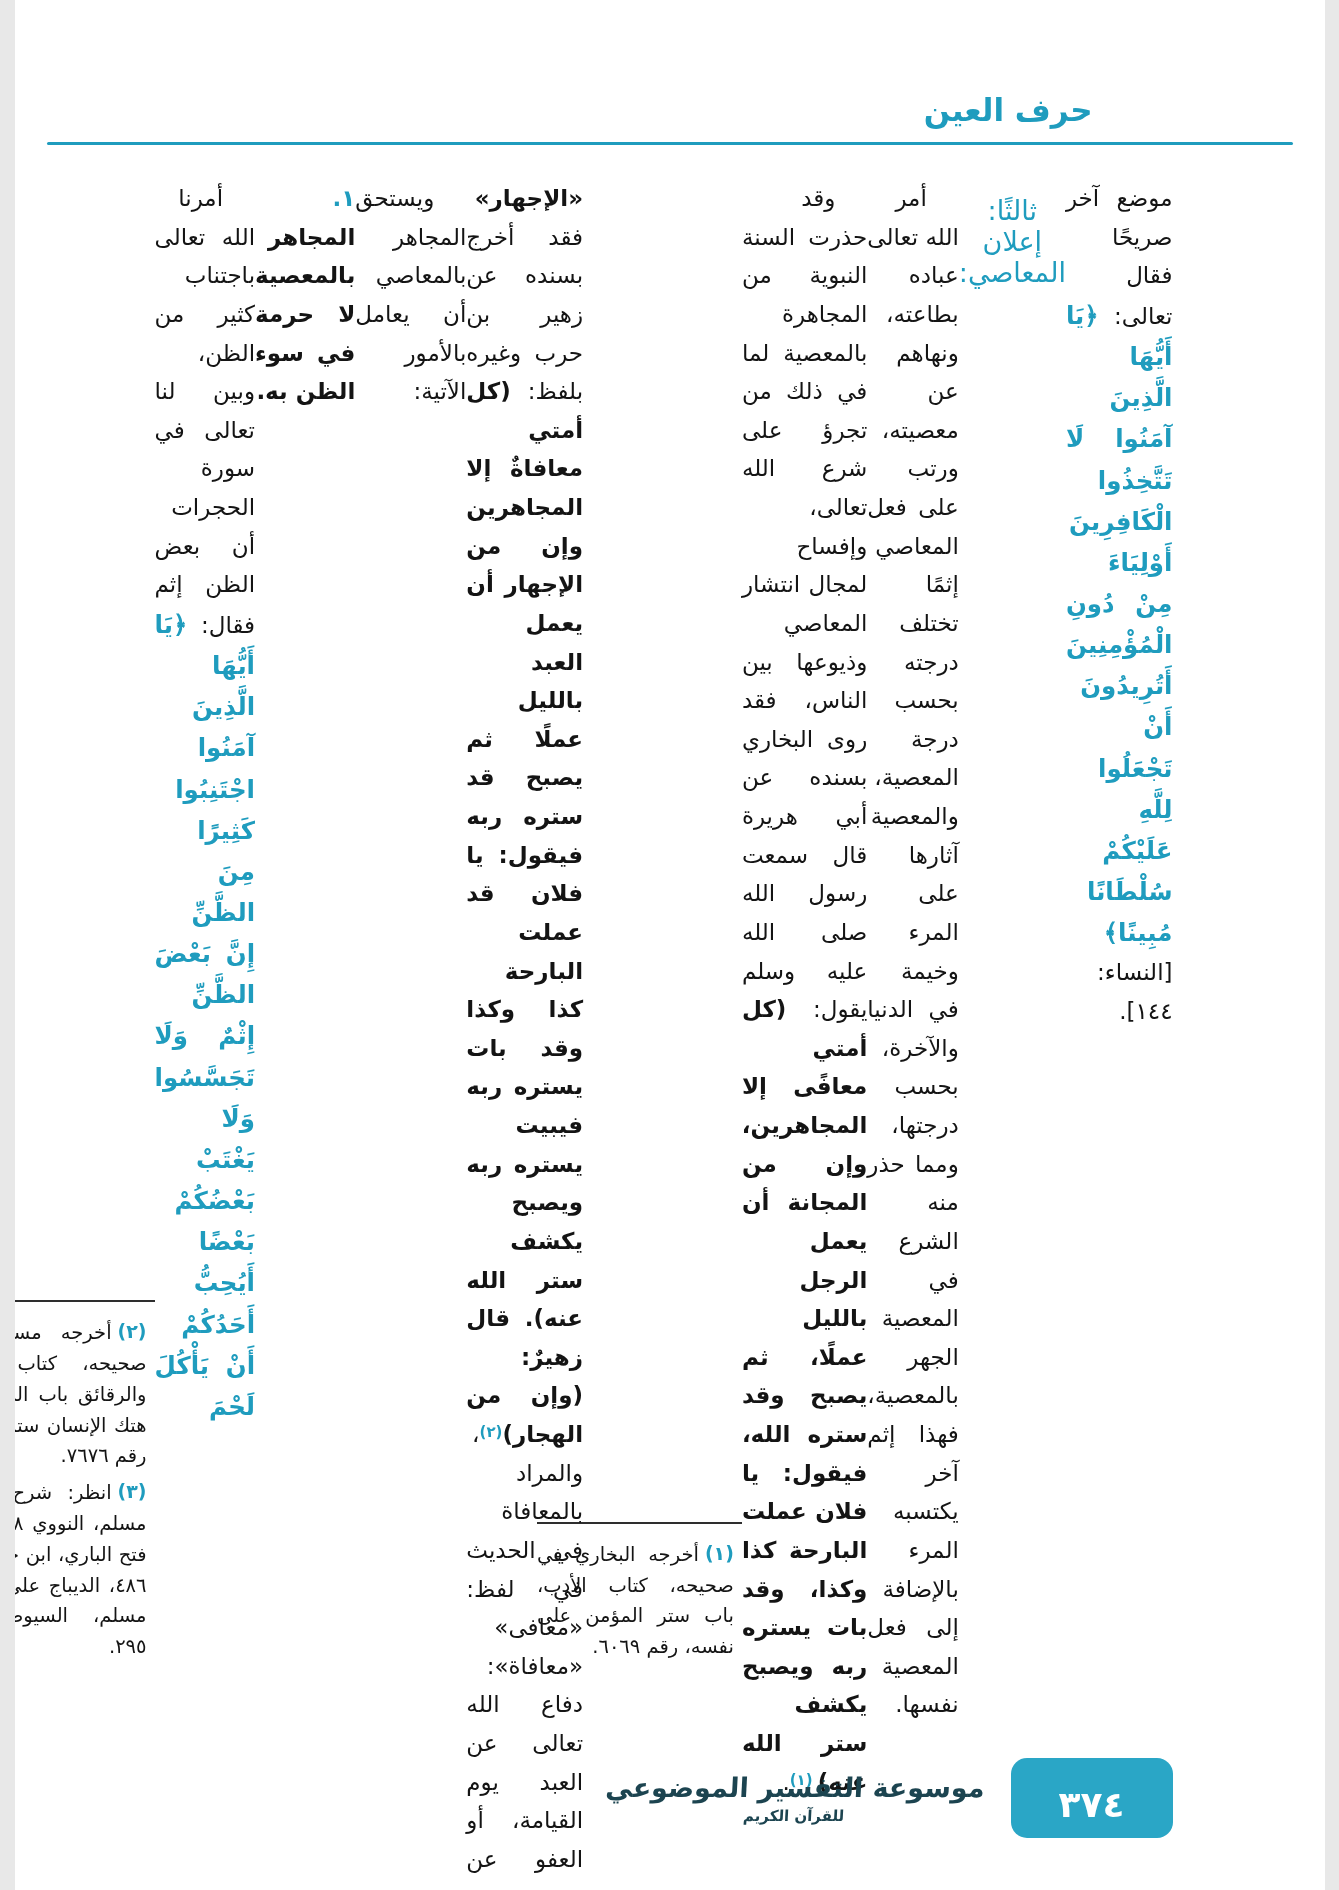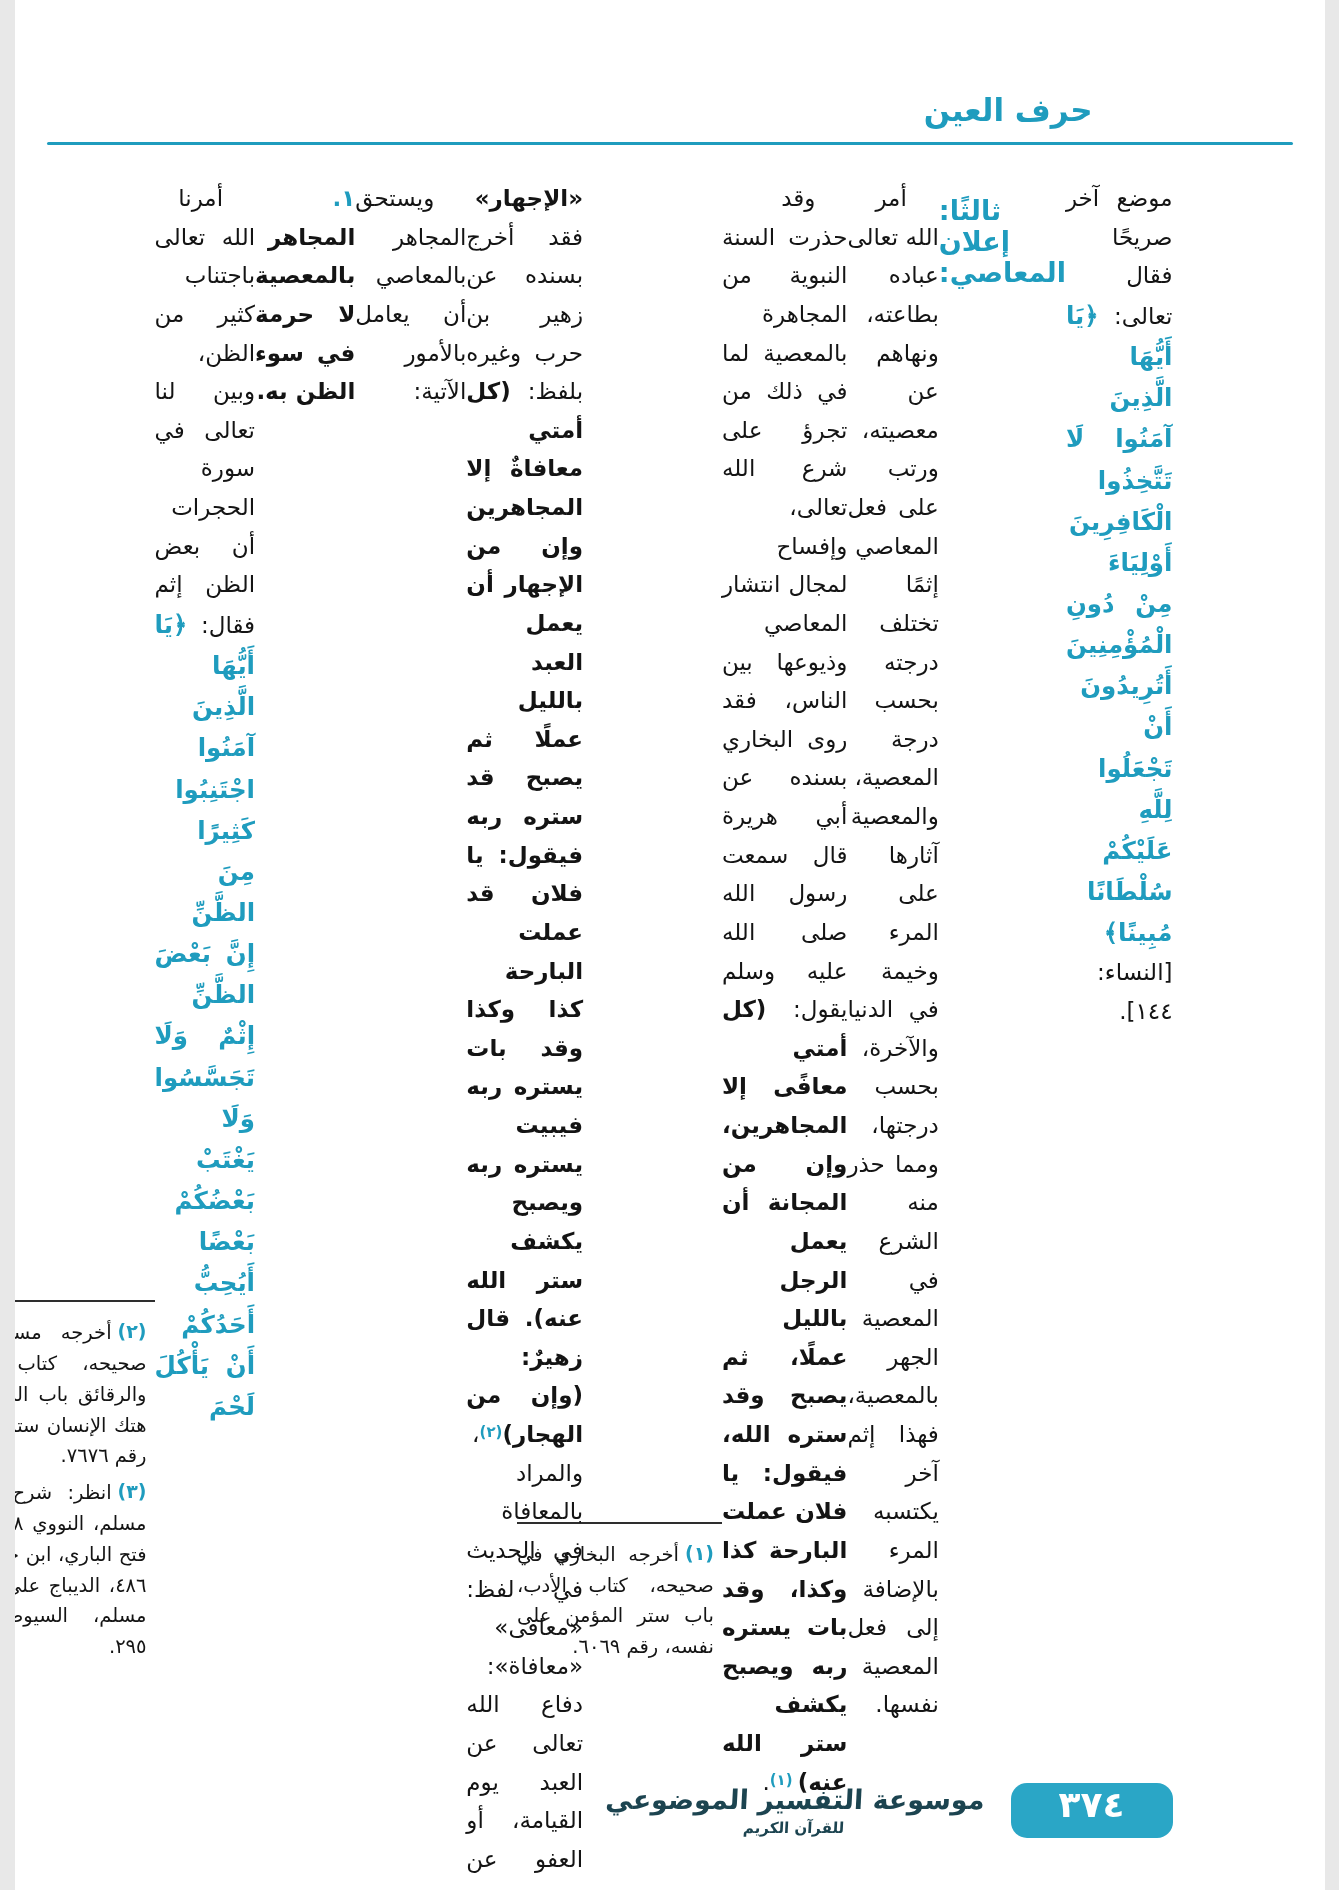--- a/index.html
+++ b/index.html
@@ -56,23 +56,23 @@
   .fn-marker{
     color:#1f9cbe;
     font-size:15px;
     vertical-align:5px;
     font-weight:bold;
     white-space:nowrap;
   }
   .section-heading{
     color:#1f9cbe;
     font-size:27px;
-    font-weight:bold;
+    font-weight:normal;
     margin:16px 0 14px 0;
-    text-align:left;
+    text-align:center;
   }
   .item-num{color:#1f9cbe;font-weight:bold;}
   
   .footnotes{
     margin-top:auto;
     font-size:19.5px;
     line-height:1.58;
     text-align:justify;
   }
   .fn-rule{
@@ -104,21 +104,21 @@
   }
   .logo-line1{font-size:27px;font-weight:bold;letter-spacing:0.5px;}
   .logo-line2{font-size:15px;font-weight:bold;margin-top:2px;}
   .page-number-badge{
     background:#2aa6c6;
     color:#ffffff;
     font-size:36px;
     font-weight:bold;
     min-width:162px;
     text-align:center;
-    padding:1px 0 13px 0;
+    padding:26px 0 13px 0;
     border-radius:16px;
     box-sizing:border-box;
   }
 </style>
 </head>
 <body>
 
 <div class="page">
 
   <header class="page-header">

